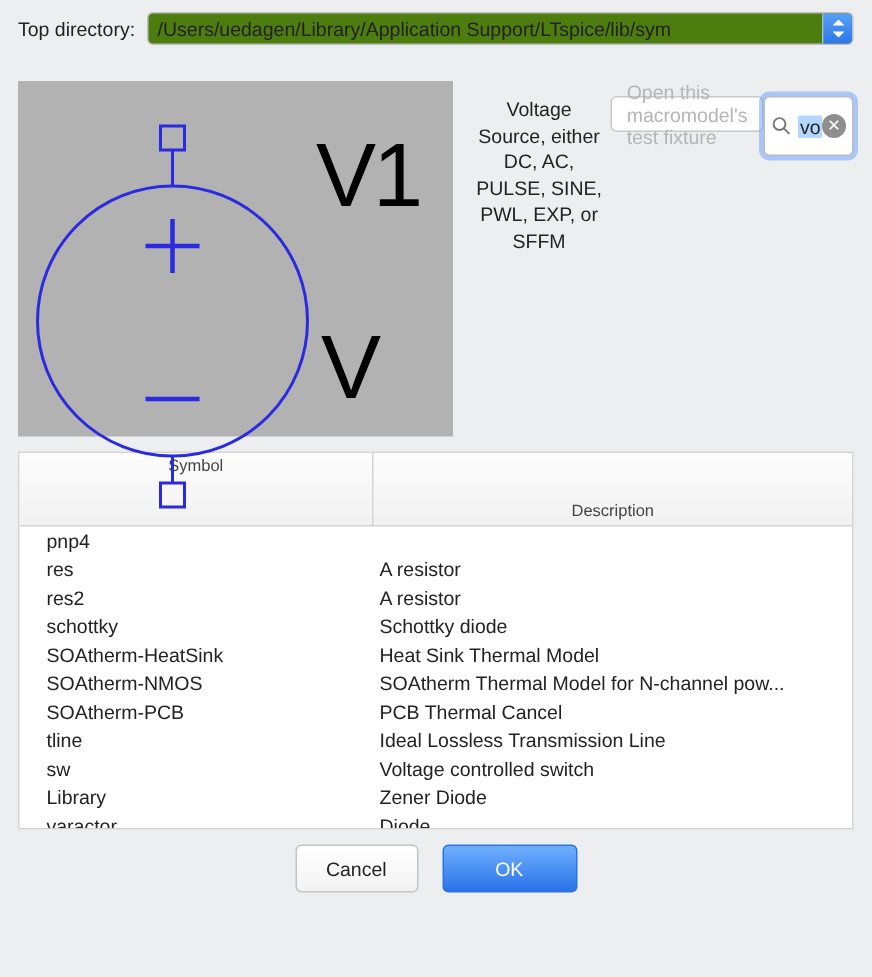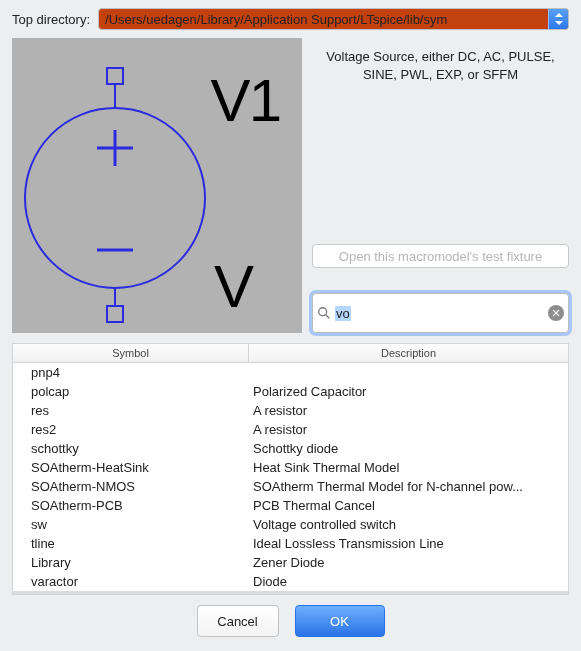--- a/index.html
+++ b/index.html
@@ -6,27 +6,27 @@
   body {
     font-family: -apple-system, "Helvetica Neue", Arial, sans-serif;
     font-size: 13px;
     background: #eceef0;
     color: #222;
     width: 581px;
     height: 651px;
     overflow: hidden;
     padding: 8px 12px 10px 12px;
   }
-  .top-row { display: flex; align-items: center; gap: 8px; margin-bottom: 8px; }
+  .top-row { display: flex; align-items: center; gap: 8px; margin-bottom: 24px; }
   .top-label { white-space: nowrap; }
   .dir-select {
     flex: 1;
     display: flex;
     align-items: center;
-    background: #c2410c;
+    background: #4d7c0f;
     border: 1px solid #bfbfbf;
     border-radius: 4px;
     height: 22px;
     overflow: hidden;
   }
   .dir-text {
     flex: 1;
     padding: 0 6px;
     white-space: nowrap;
     overflow: hidden;
@@ -36,41 +36,41 @@
   .dir-btn {
     width: 20px; height: 22px;
     background: linear-gradient(#5aa2f7, #2a76e8);
     display: flex; align-items: center; justify-content: center;
     border-left: 1px solid #99bdf0;
   }
   .dir-btn svg { width: 8px; height: 12px; fill: #fff; }
 
   .mid { display: flex; gap: 10px; }
   .preview {
-    width: 290px; height: 295px;
+    width: 290px; height: 237px;
     background: #b2b2b2;
     position: relative;
     flex-shrink: 0;
   }
   .preview svg { position: absolute; top: 0; left: 0; }
   .big-v1 {
     position: absolute; top: 28px; right: 22px;
     font-size: 60px; font-weight: 400; color: #000;
     font-family: Arial, sans-serif;
     letter-spacing: -2px;
   }
   .big-v {
     position: absolute; bottom: 12px; right: 48px;
     font-size: 60px; font-weight: 400; color: #000;
     font-family: Arial, sans-serif;
   }
 
   .rightcol {
     flex: 1;
-    display: flex; flex-direction: column;
+    display: flex; flex-direction: row;
     padding-top: 10px;
     justify-content: center;
   }
   .desc-text {
     text-align: center;
     line-height: 1.35;
     font-size: 13px;
     padding: 0 4px;
   }
   .spacer { flex: 1; }
@@ -113,21 +113,21 @@
   }
   .hdr {
     display: flex;
     background: linear-gradient(#fdfdfd,#f1f1f1);
     border-bottom: 1px solid #d3d3d3;
     font-size: 11px;
     color: #444;
   }
   .hdr .col { padding: 3px 0; text-align: center; }
   .col-sym { width: 236px; border-right: 1px solid #d3d3d3; }
-  .col-desc { flex: 1; }
+  .col-desc { flex: 1; margin-top: 30px; }
   .rows { flex: 1; overflow: hidden; }
   .row {
     display: flex;
     font-size: 13px;
     height: 19px;
     align-items: center;
   }
   .row.sel { background: #dcdcdc; }
   .row .c1 { width: 236px; padding-left: 18px; white-space: nowrap; overflow: hidden; text-overflow: ellipsis; }
   .row .c2 { flex: 1; padding-left: 4px; white-space: nowrap; overflow: hidden; text-overflow: ellipsis; padding-right: 8px; }
@@ -207,24 +207,20 @@
 <div class="table">
   <div class="hdr">
     <div class="col col-sym">Symbol</div>
     <div class="col col-desc">Description</div>
   </div>
   <div class="rows" id="rows">
       <div class="row">
         <div class="c1">pnp4</div>
       </div>
       <div class="row">
-        <div class="c1">polcap</div>
-        <div class="c2">Polarized Capacitor</div>
-      </div>
-      <div class="row">
         <div class="c1">res</div>
         <div class="c2">A resistor</div>
       </div>
       <div class="row">
         <div class="c1">res2</div>
         <div class="c2">A resistor</div>
       </div>
       <div class="row">
         <div class="c1">schottky</div>
         <div class="c2">Schottky diode</div>
@@ -235,26 +231,26 @@
       </div>
       <div class="row">
         <div class="c1">SOAtherm-NMOS</div>
         <div class="c2">SOAtherm Thermal Model for N-channel pow...</div>
       </div>
       <div class="row">
         <div class="c1">SOAtherm-PCB</div>
         <div class="c2">PCB Thermal Cancel</div>
       </div>
       <div class="row">
+        <div class="c1">tline</div>
+        <div class="c2">Ideal Lossless Transmission Line</div>
+      </div>
+      <div class="row">
         <div class="c1">sw</div>
         <div class="c2">Voltage controlled switch</div>
-      </div>
-      <div class="row">
-        <div class="c1">tline</div>
-        <div class="c2">Ideal Lossless Transmission Line</div>
       </div>
       <div class="row">
         <div class="c1">Library</div>
         <div class="c2">Zener Diode</div>
       </div>
       <div class="row">
         <div class="c1">varactor</div>
         <div class="c2">Diode</div>
       </div>
       <div class="row sel">

